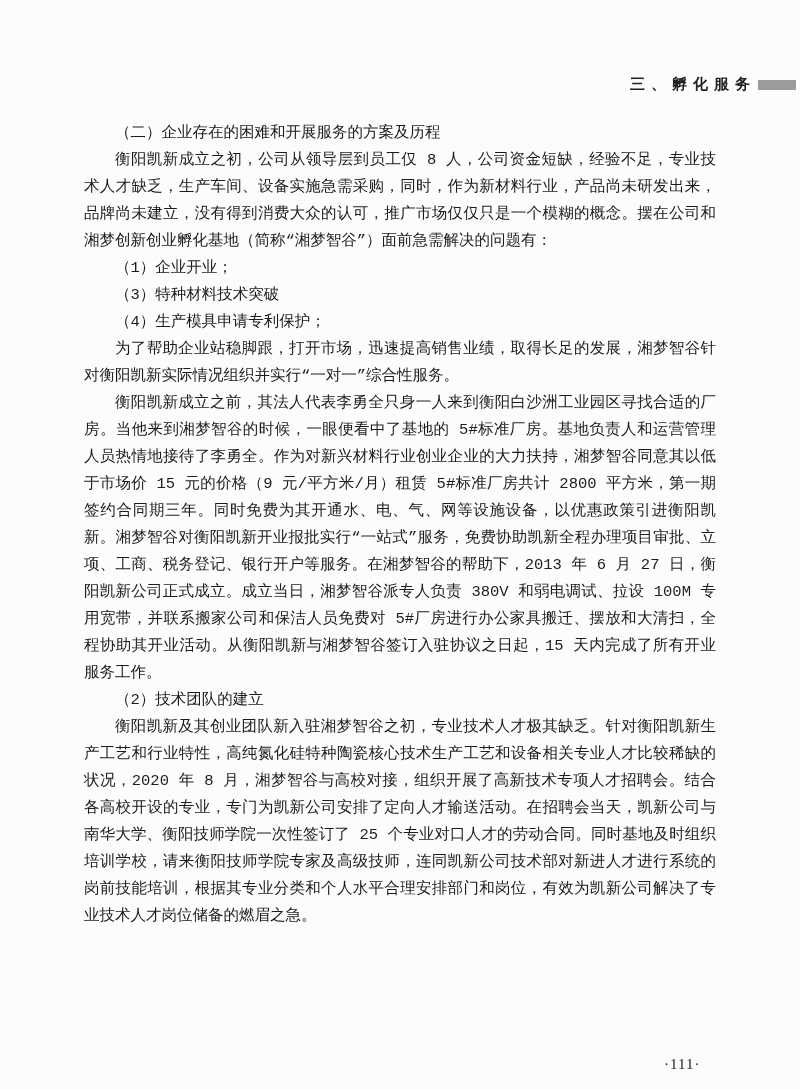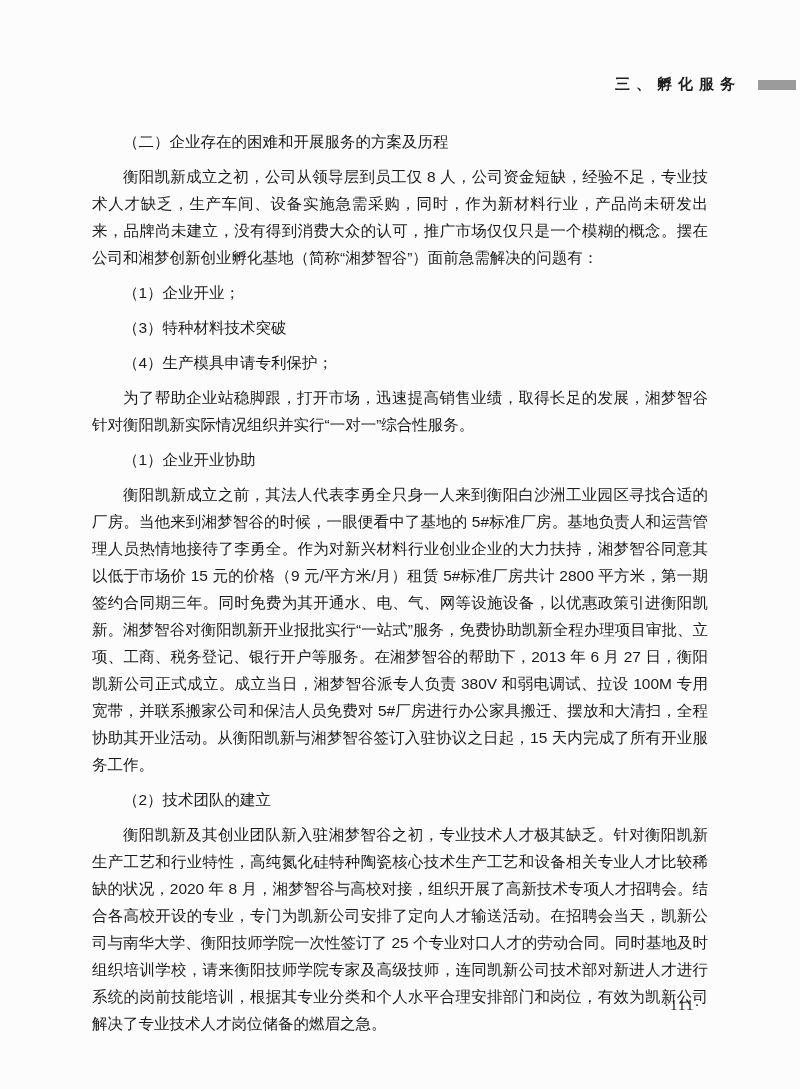--- a/index.html
+++ b/index.html
@@ -14,21 +14,21 @@
     font-family: "Liberation Sans", "DejaVu Sans", sans-serif;
     color: #1b1b1b;
     overflow: hidden;
   }
   .page-header {
     position: absolute;
     top: 75px;
     right: 4px;
     display: flex;
     align-items: center;
-    gap: 17px;
+    gap: 2px;
   }
   .section-title {
     font-size: 15px;
     font-weight: bold;
     letter-spacing: 6px;
     color: #1f1f1f;
     white-space: nowrap;
   }
   .accent-bar {
     width: 38px;
@@ -40,28 +40,29 @@
     position: absolute;
     left: 84px;
     top: 120px;
     width: 632px;
     font-size: 15.5px;
     line-height: 27px;
     text-align: justify;
     text-justify: inter-ideograph;
   }
   .doc-body p {
-    margin: 8px;
+    margin: 0;
     padding: 0;
     text-indent: 2em;
     word-break: break-all;
+    font-family: Liberation Mono, monospace;
   }
   .page-number {
     position: absolute;
-    top: 997px;
+    top: 1056px;
     left: 664px;
     font-family: "Liberation Serif", "DejaVu Serif", serif;
     font-size: 15px;
     letter-spacing: 1px;
     color: #222222;
     text-align: center;
   }
 </style>
 </head>
 <body>
@@ -71,19 +72,18 @@
   <div class="accent-bar"></div>
 </div>
 
 <div class="doc-body">
   <p>（二）企业存在的困难和开展服务的方案及历程</p>
   <p>衡阳凯新成立之初，公司从领导层到员工仅 8 人，公司资金短缺，经验不足，专业技术人才缺乏，生产车间、设备实施急需采购，同时，作为新材料行业，产品尚未研发出来，品牌尚未建立，没有得到消费大众的认可，推广市场仅仅只是一个模糊的概念。摆在公司和湘梦创新创业孵化基地（简称“湘梦智谷”）面前急需解决的问题有：</p>
   <p>（1）企业开业；</p>
   <p>（3）特种材料技术突破</p>
   <p>（4）生产模具申请专利保护；</p>
   <p>为了帮助企业站稳脚跟，打开市场，迅速提高销售业绩，取得长足的发展，湘梦智谷针对衡阳凯新实际情况组织并实行“一对一”综合性服务。</p>
-  <p>（1）企业开业协助</p>
   <p>衡阳凯新成立之前，其法人代表李勇全只身一人来到衡阳白沙洲工业园区寻找合适的厂房。当他来到湘梦智谷的时候，一眼便看中了基地的 5#标准厂房。基地负责人和运营管理人员热情地接待了李勇全。作为对新兴材料行业创业企业的大力扶持，湘梦智谷同意其以低于市场价 15 元的价格（9 元/平方米/月）租赁 5#标准厂房共计 2800 平方米，第一期签约合同期三年。同时免费为其开通水、电、气、网等设施设备，以优惠政策引进衡阳凯新。湘梦智谷对衡阳凯新开业报批实行“一站式”服务，免费协助凯新全程办理项目审批、立项、工商、税务登记、银行开户等服务。在湘梦智谷的帮助下，2013 年 6 月 27 日，衡阳凯新公司正式成立。成立当日，湘梦智谷派专人负责 380V 和弱电调试、拉设 100M 专用宽带，并联系搬家公司和保洁人员免费对 5#厂房进行办公家具搬迁、摆放和大清扫，全程协助其开业活动。从衡阳凯新与湘梦智谷签订入驻协议之日起，15 天内完成了所有开业服务工作。</p>
   <p>（2）技术团队的建立</p>
   <p>衡阳凯新及其创业团队新入驻湘梦智谷之初，专业技术人才极其缺乏。针对衡阳凯新生产工艺和行业特性，高纯氮化硅特种陶瓷核心技术生产工艺和设备相关专业人才比较稀缺的状况，2020 年 8 月，湘梦智谷与高校对接，组织开展了高新技术专项人才招聘会。结合各高校开设的专业，专门为凯新公司安排了定向人才输送活动。在招聘会当天，凯新公司与南华大学、衡阳技师学院一次性签订了 25 个专业对口人才的劳动合同。同时基地及时组织培训学校，请来衡阳技师学院专家及高级技师，连同凯新公司技术部对新进人才进行系统的岗前技能培训，根据其专业分类和个人水平合理安排部门和岗位，有效为凯新公司解决了专业技术人才岗位储备的燃眉之急。</p>
 </div>
 
 <div class="page-number">·111·</div>
 
 </body></html>

